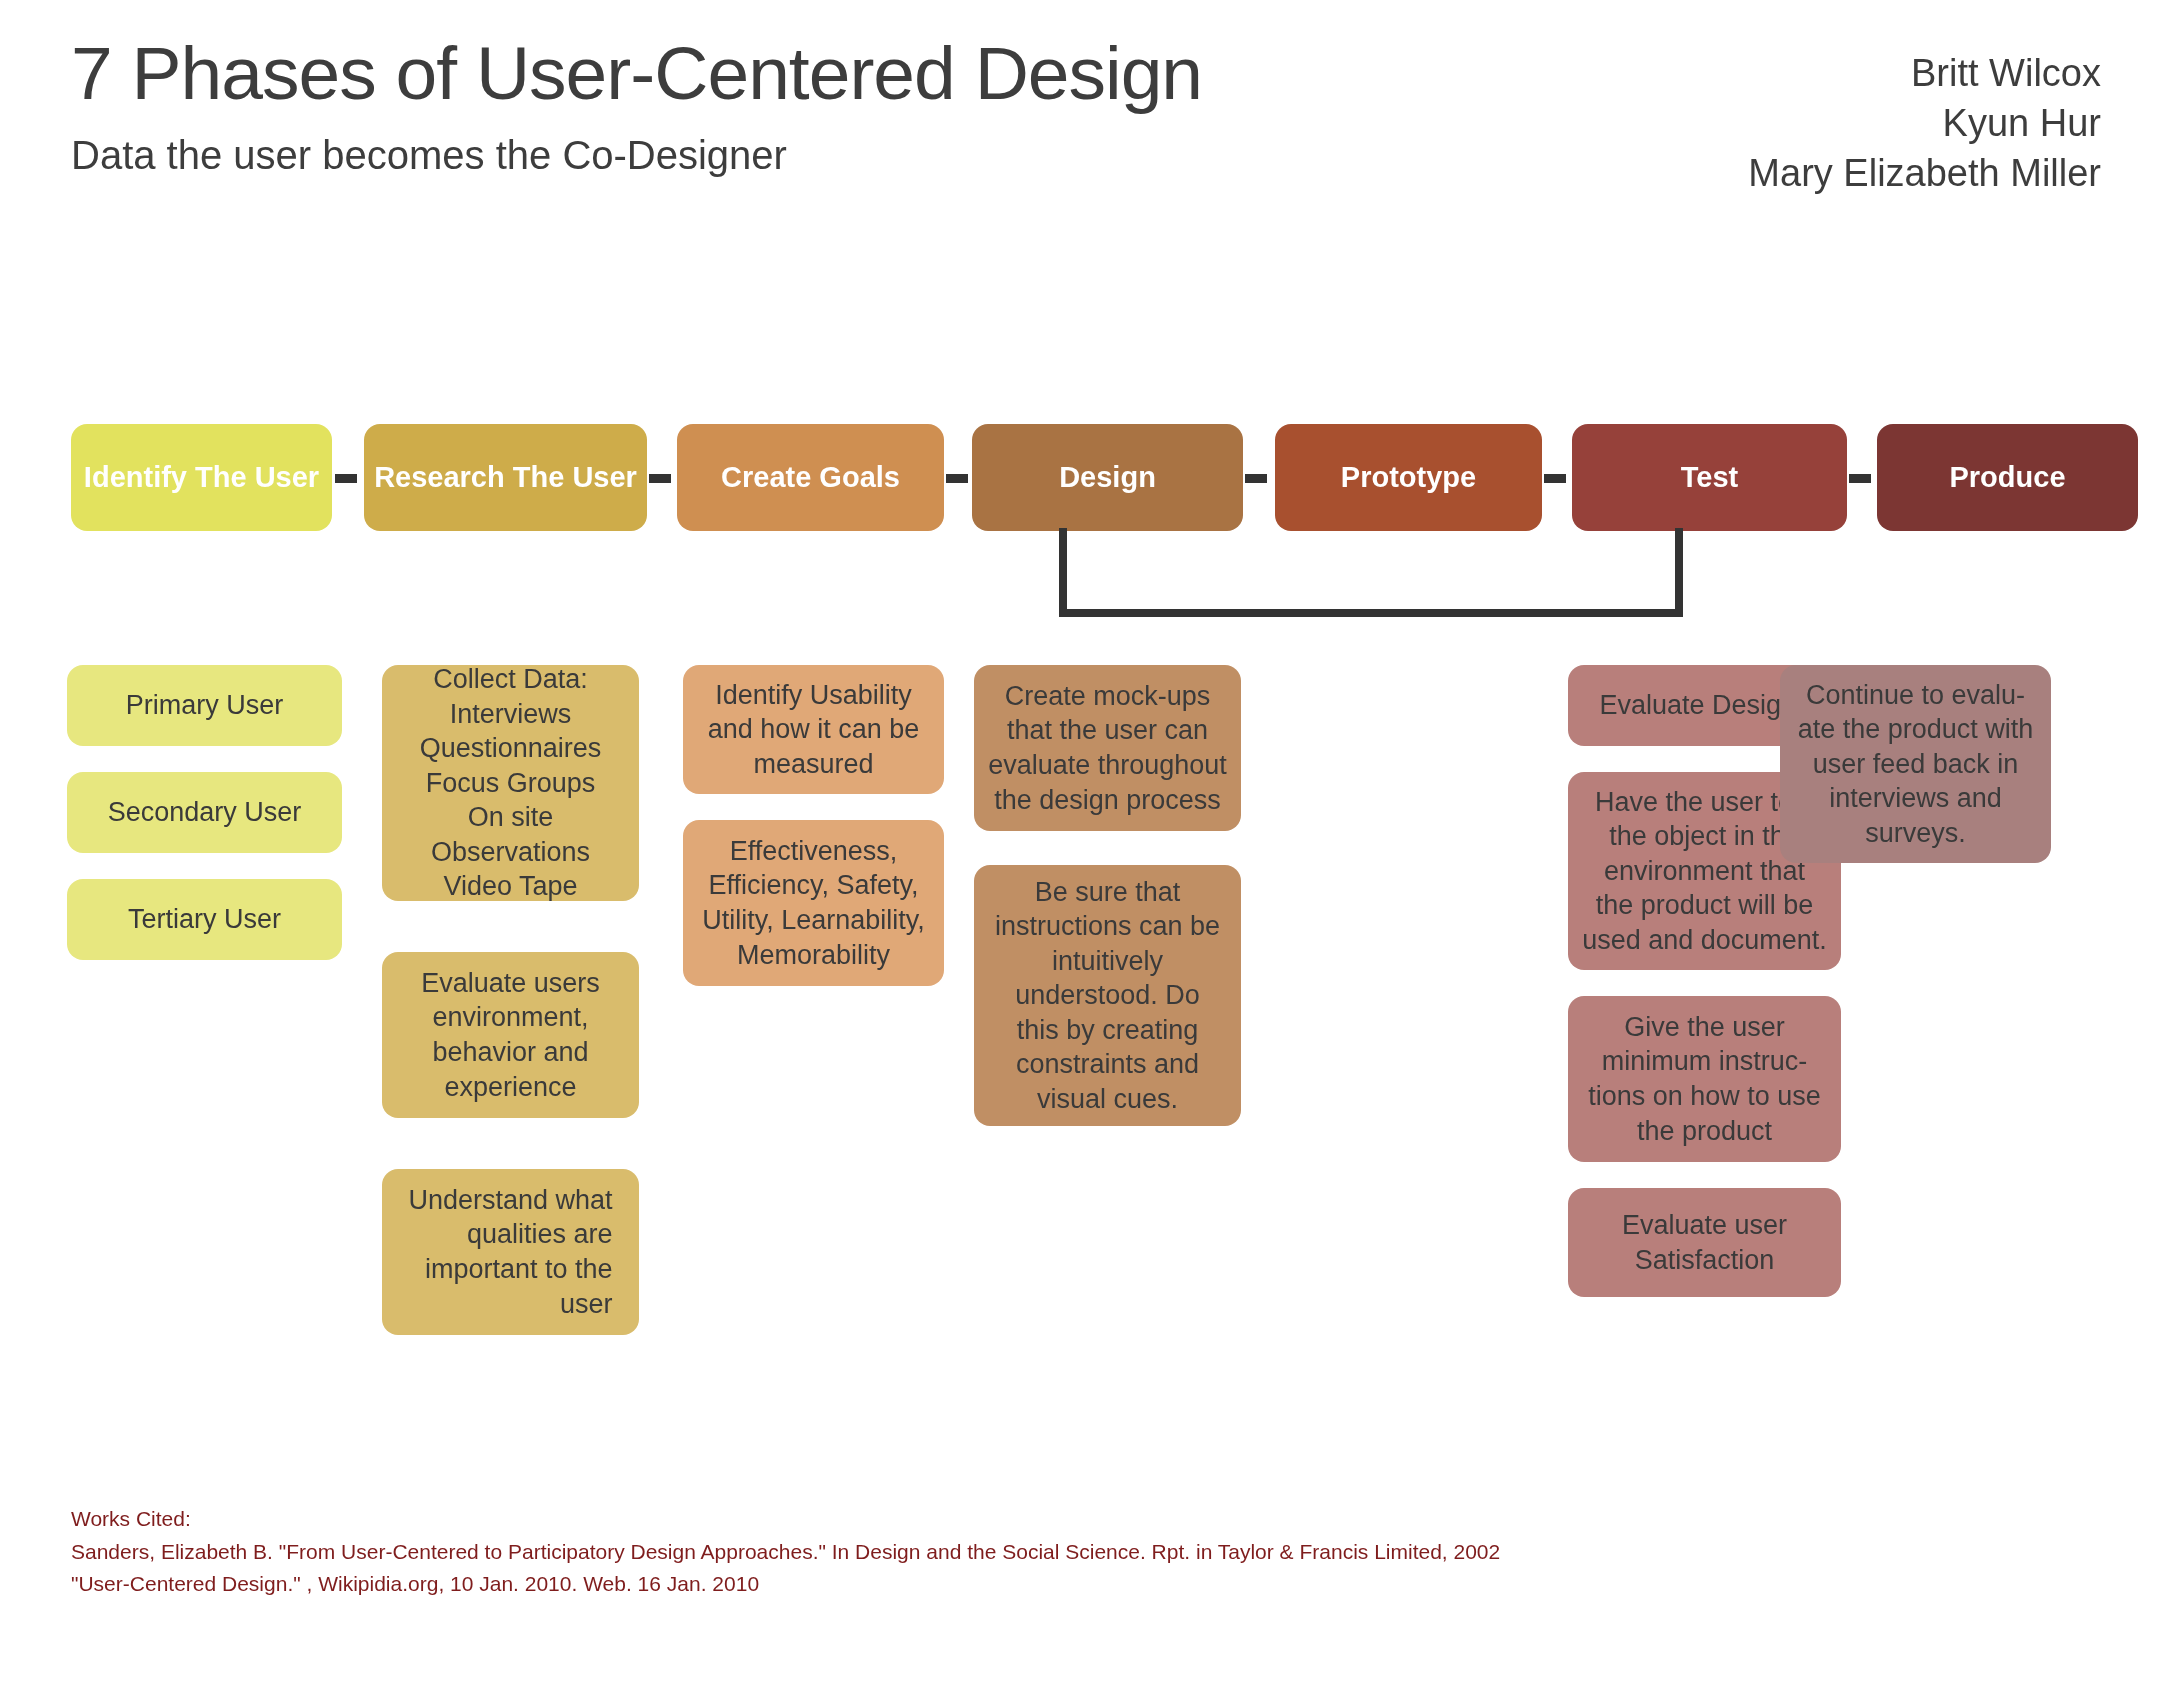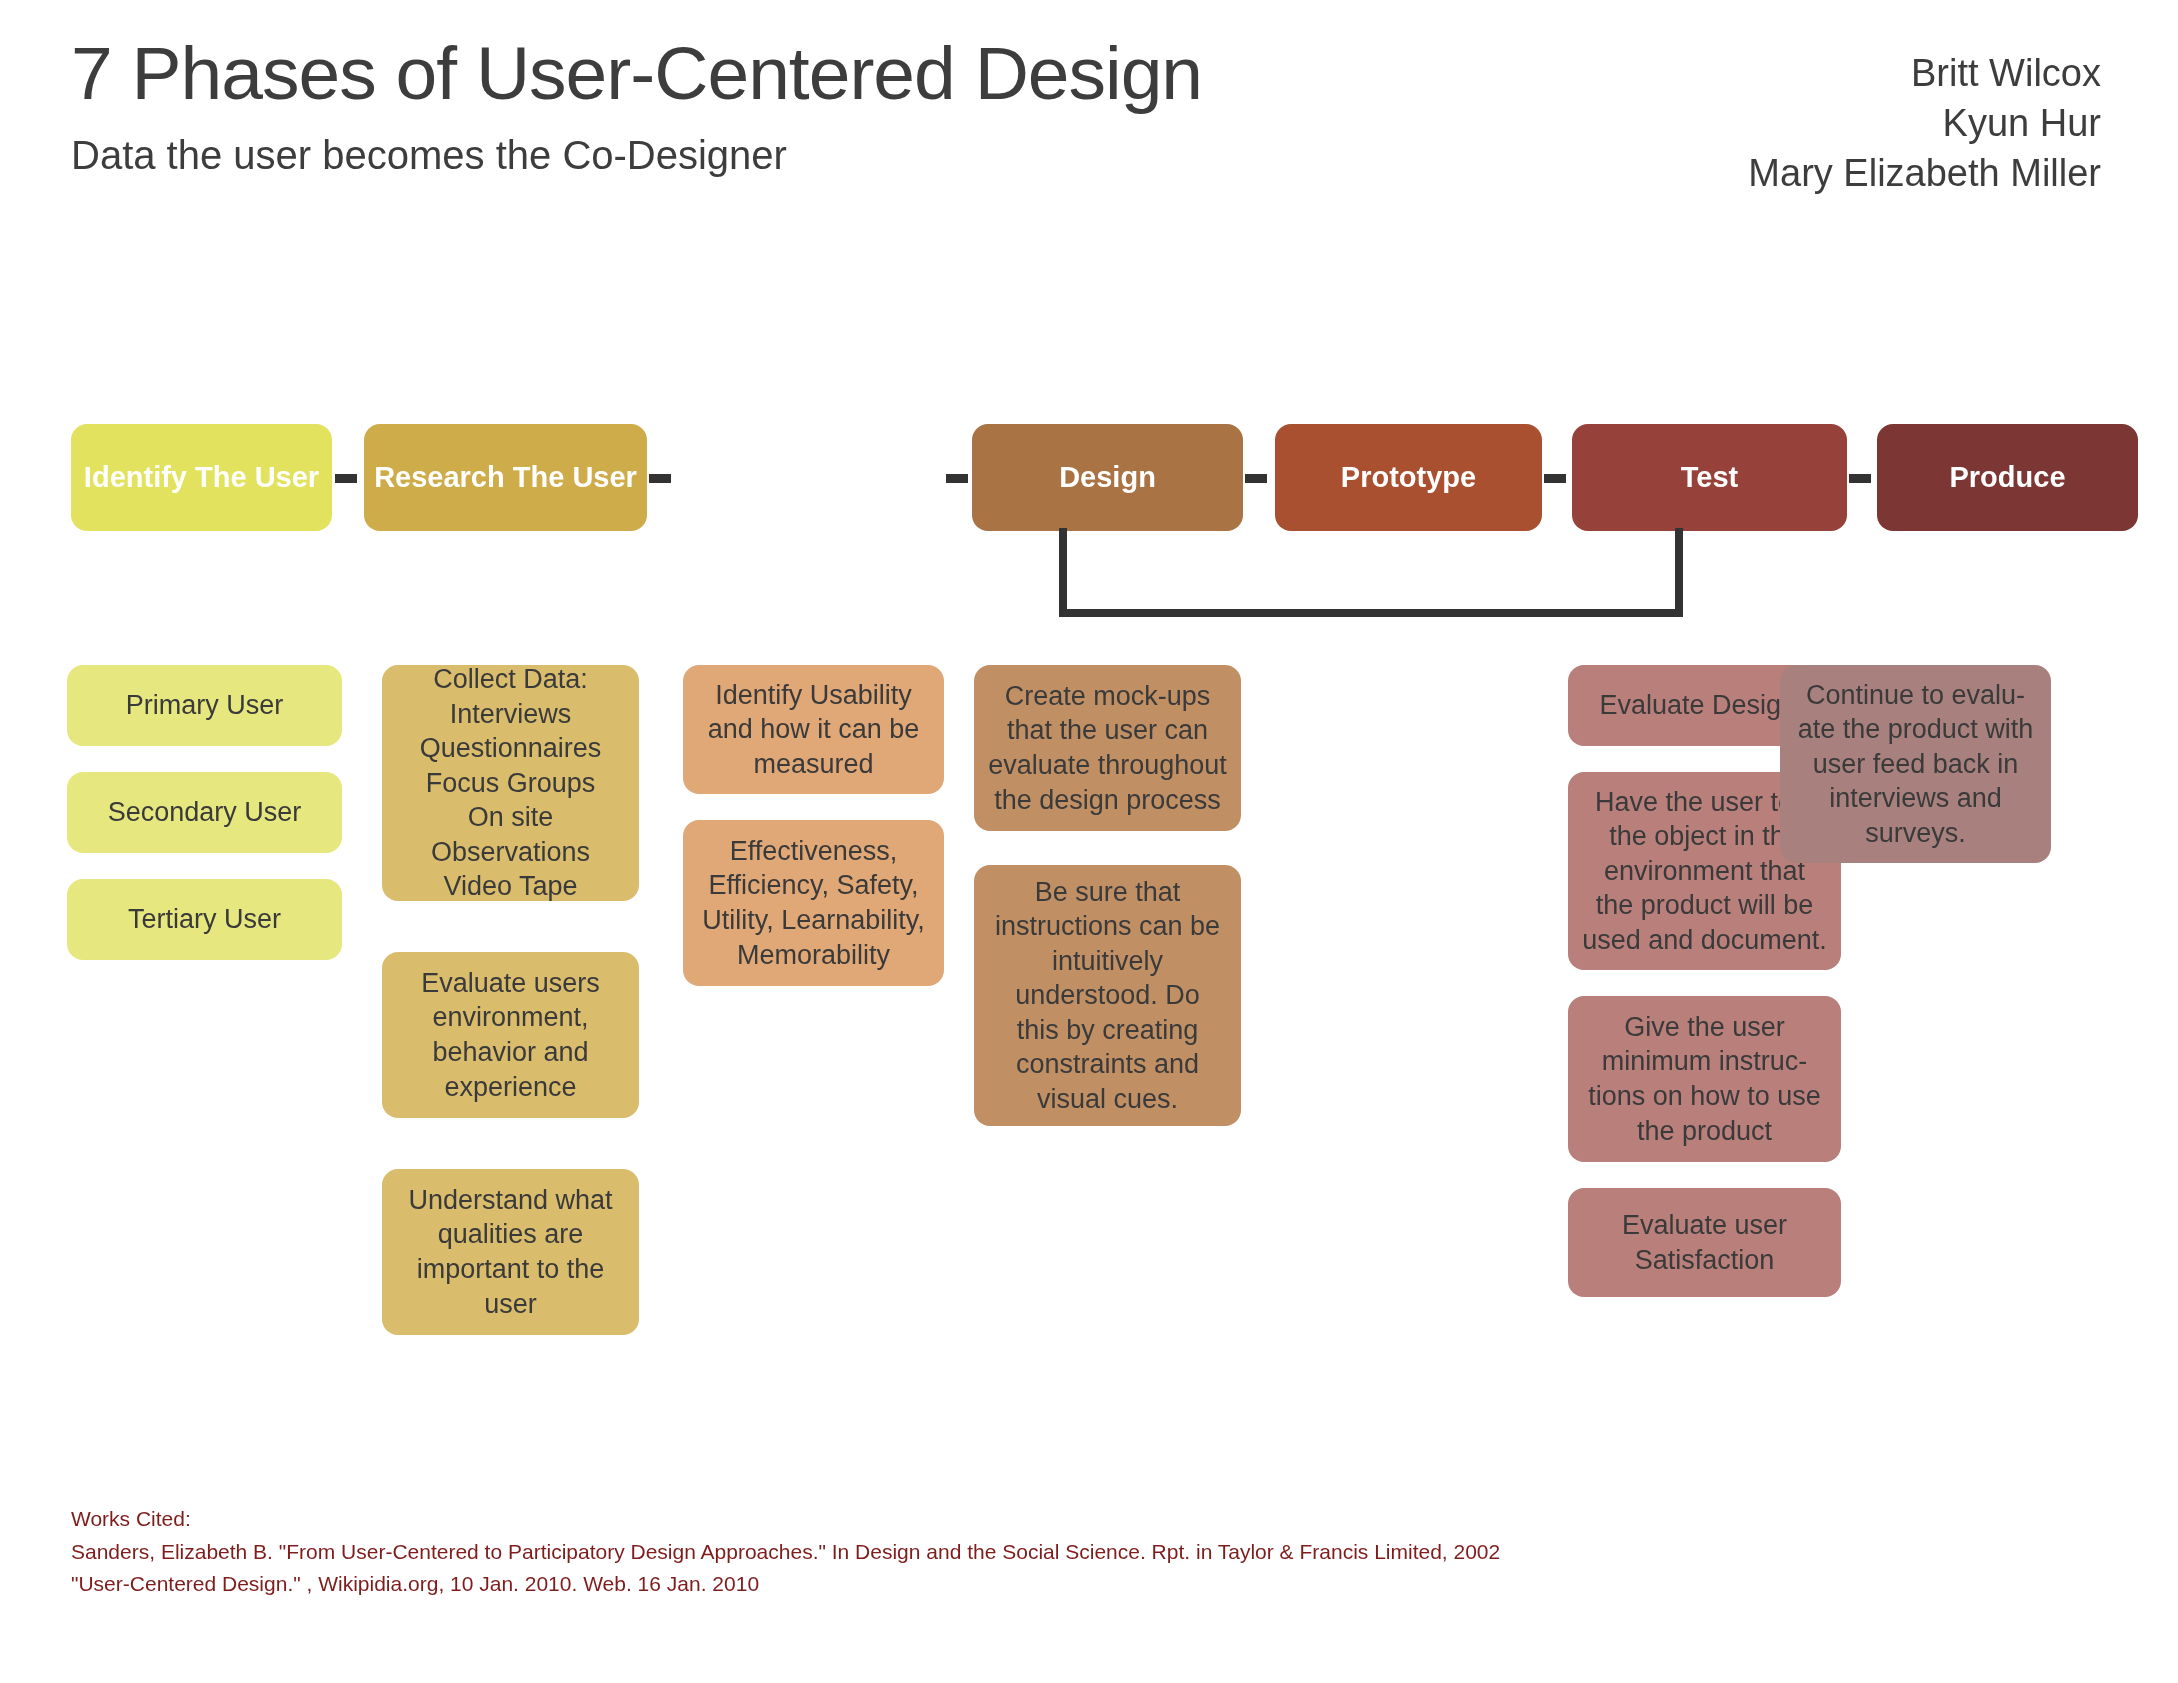--- a/index.html
+++ b/index.html
@@ -165,20 +165,23 @@
     </div>
 </div>
 
 <div id="phase-bar">
     <div class="phase-box" style="left: 71px; width: 261px; background: rgb(226, 226, 94);">
       <span>Identify The User</span>
     </div>
     <div class="phase-box" style="left: 364px; width: 283px; background: rgb(206, 172, 74);">
       <span>Research The User</span>
     </div>
+    <div class="phase-box" style="left: 677px; width: 267px; background: rgb(207, 143, 81);">
+      <span>Create Goals</span>
+    </div>
     <div class="phase-box" style="left: 972px; width: 271px; background: rgb(169, 115, 67);">
       <span>Design</span>
     </div>
     <div class="phase-box" style="left: 1275px; width: 267px; background: rgb(168, 80, 47);">
       <span>Prototype</span>
     </div>
     <div class="phase-box" style="left: 1572px; width: 275px; background: rgb(150, 65, 58);">
       <span>Test</span>
     </div>
     <div class="phase-box" style="left: 1877px; width: 261px; background: rgb(124, 54, 51);">
@@ -208,21 +211,21 @@
       <div class="card" style="background: rgb(217, 188, 108); height: 236px; margin-bottom: 51px;"><span>Collect Data:
 Interviews
 Questionnaires
 Focus Groups
 On site Observations
 Video Tape</span></div>
       <div class="card" style="background: rgb(217, 188, 108); height: 166px; margin-bottom: 51px;"><span>Evaluate users
 environment,
 behavior and
 experience</span></div>
-      <div class="card" style="background: rgb(217, 188, 108); height: 166px; margin-bottom: 0px;"><span>Understand what
+      <div class="card" style="background: rgb(217, 188, 108); height: 166px; margin-bottom: 0px; text-align: right;"><span>Understand what
 qualities are
 important to the
 user</span></div>
     </div>
     <div class="column" style="left: 683px; width: 261px;">
       <div class="card" style="background: rgb(224, 168, 119); height: 129px; margin-bottom: 26px;"><span>Identify Usability
 and how it can be
 measured</span></div>
       <div class="card" style="background: rgb(224, 168, 119); height: 166px; margin-bottom: 12px;"><span>Effectiveness,
 Efficiency, Safety,

